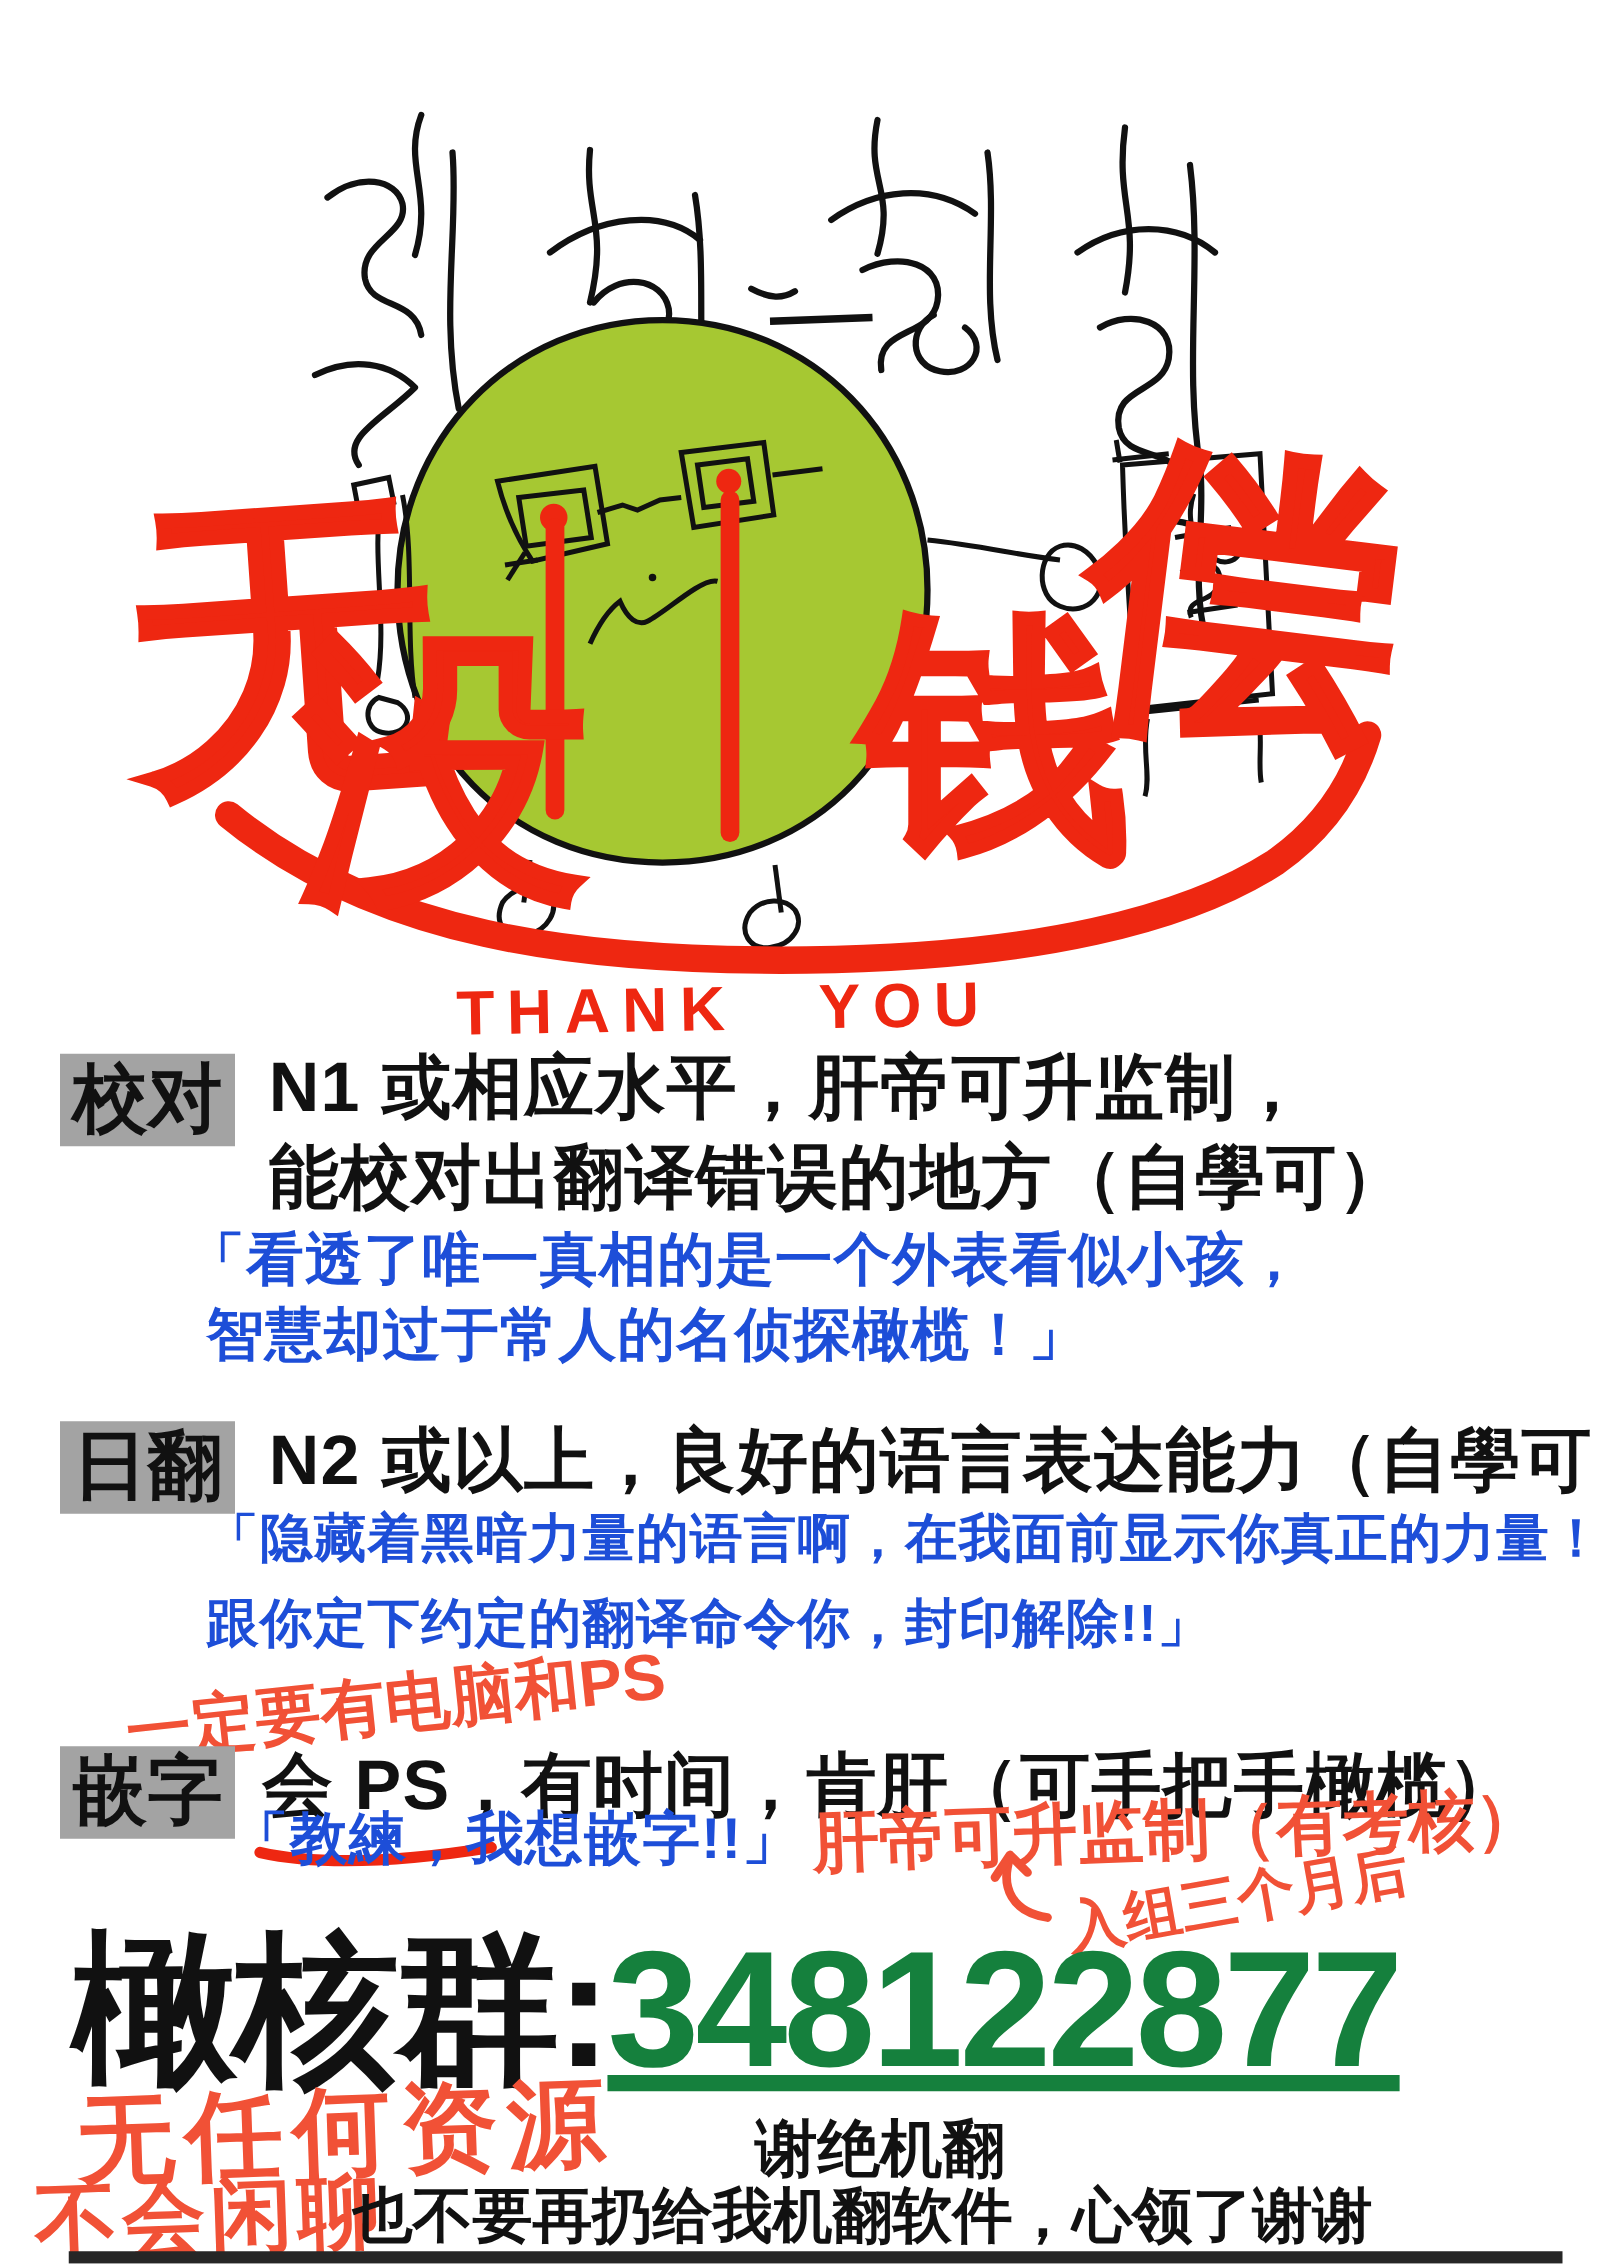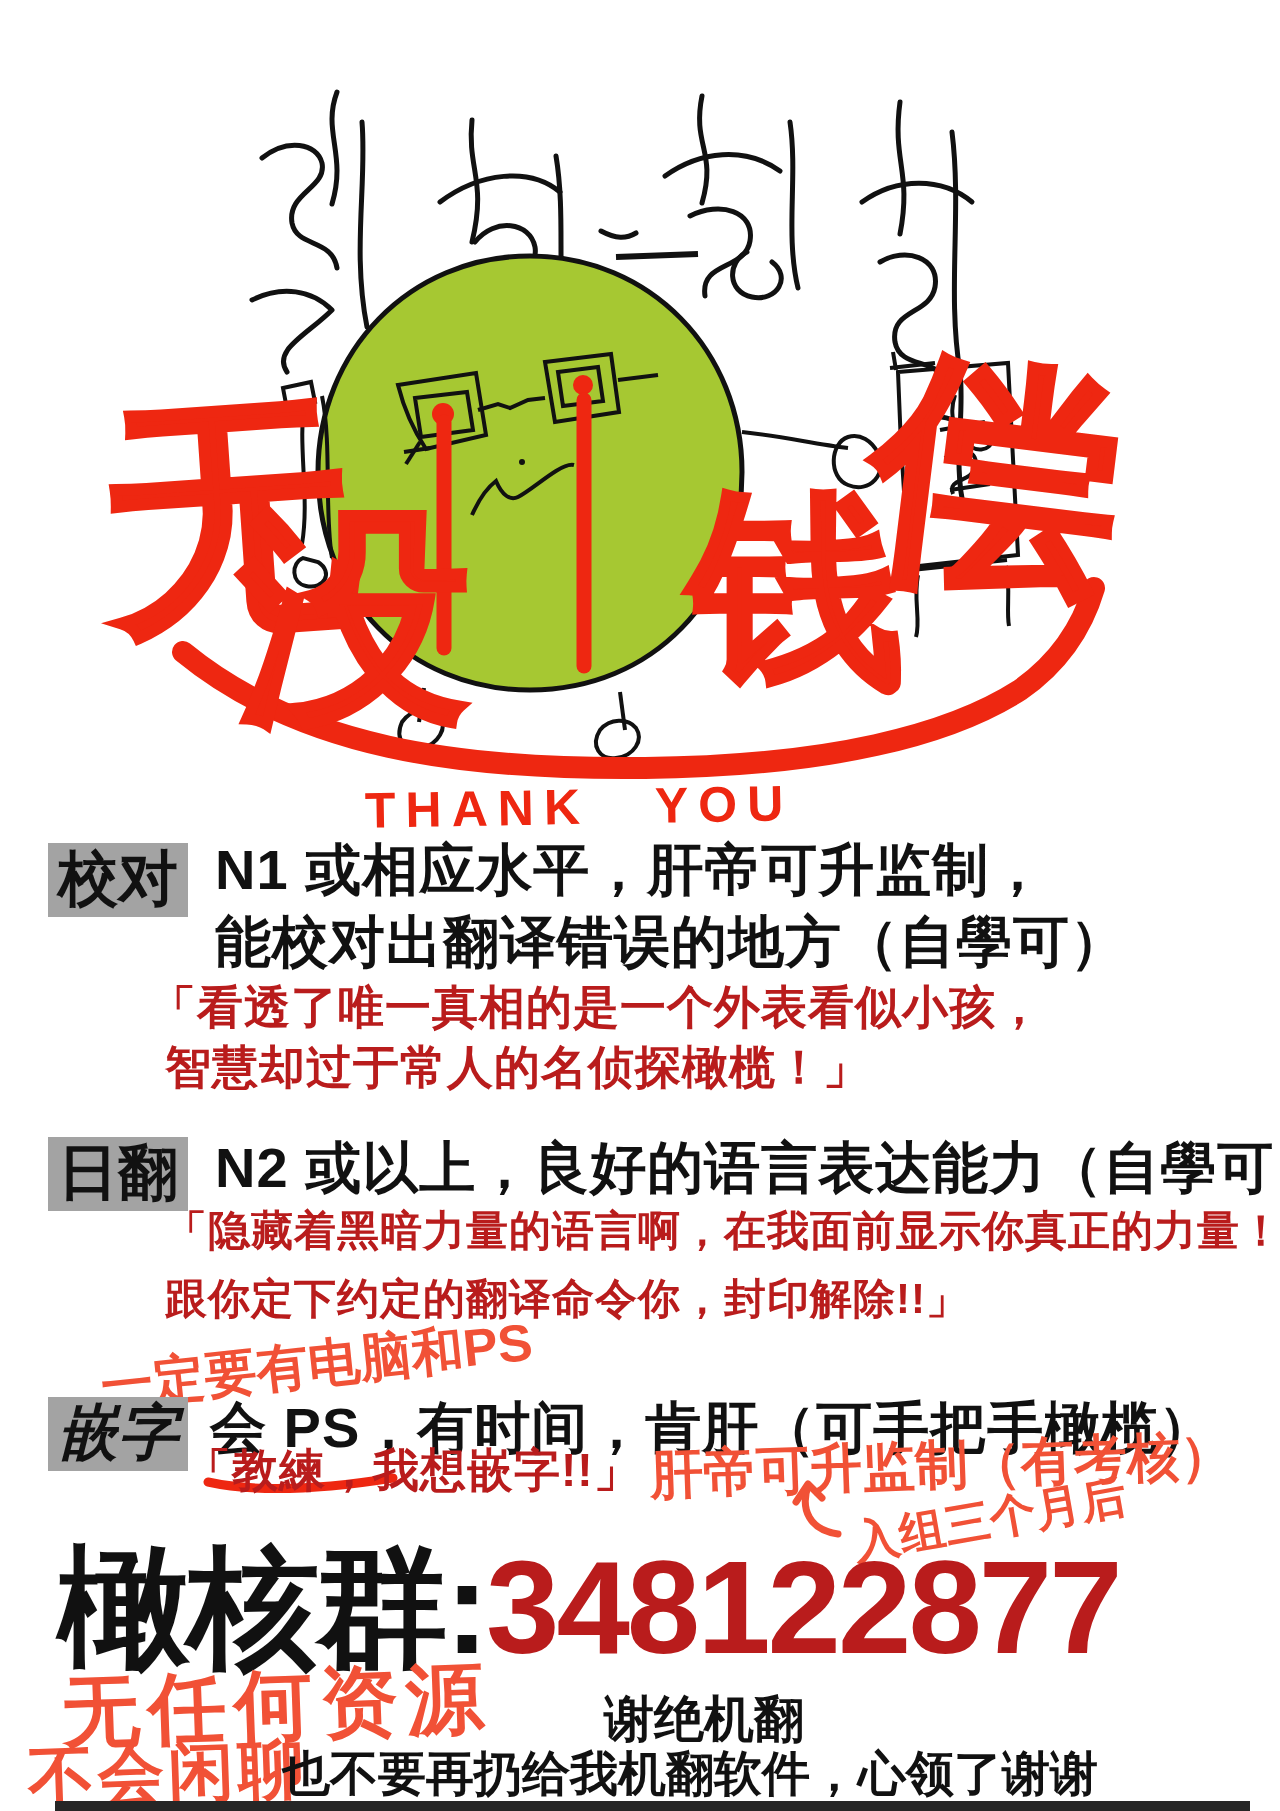--- a/index.html
+++ b/index.html
@@ -20,26 +20,26 @@
   .thankyou{
     z-index:2;color:#ee2711;font-weight:700;font-size:50px;
     letter-spacing:10px;word-spacing:42px;transform:rotate(-1deg);
   }
   
   .seclabel{
     z-index:3;background:#a3a3a3;color:#111;font-weight:900;font-size:60px;
     padding:6px 10px 8px 10px;
   }
   .mainline{z-index:3;color:#111;font-weight:900;font-size:56px;letter-spacing:1px;}
-  .quoteline{z-index:3;color:#b91c1c;font-weight:900;font-size:46px;letter-spacing:1px;}
+  .quoteline{z-index:3;color:#1d4ed8;font-weight:900;font-size:46px;letter-spacing:1px;}
   .quoteline.small{font-size:42px;}
   .rednote{z-index:3;color:#f15136;font-weight:700;}
   .groupline{z-index:3;font-weight:900;font-size:132px;letter-spacing:-3px;}
   .group-black{color:#111;}
-  .group-red{color:#b91c1c;}
+  .group-red{color:#15803d;text-decoration:underline;}
   .footnote-black{z-index:3;color:#111;font-weight:900;}
   #bottom-strip{position:absolute;left:55px;top:1801px;width:1195px;height:10px;background:#262626;z-index:3;}
 </style>
 </head>
 <body>
 
 <div id="canvas">
 
   <svg id="sketch" width="1280" height="1811" viewBox="0 0 1280 1811">
     <g fill="none" stroke="#111" stroke-width="5" stroke-linecap="round" stroke-linejoin="round">
@@ -149,21 +149,21 @@
   <div class="abs mainline" style="left:215px;top:914px;">能校对出翻译错误的地方（自學可）</div>
   <div class="abs quoteline" style="left:150px;top:984px;">「看透了唯一真相的是一个外表看似小孩，</div>
   <div class="abs seclabel" style="left:48px;top:1137px;">日翻</div>
 
   <div class="abs quoteline" style="left:165px;top:1044px;">智慧却过于常人的名侦探橄榄！」</div>
   <div class="abs mainline" style="left:215px;top:1140px;">N2 或以上，良好的语言表达能力（自學可）</div>
   <div class="abs quoteline small" style="left:165px;top:1210px;">「隐藏着黑暗力量的语言啊，在我面前显示你真正的力量！</div>
   <div class="abs quoteline small" style="left:165px;top:1278px;">跟你定下约定的翻译命令你，封印解除!!」</div>
 
   <div class="abs rednote" style="left:100px;top:1338px;font-size:52px;transform:rotate(-6deg);">一定要有电脑和PS</div>
-  <div class="abs seclabel" style="left:48px;top:1397px;font-style:italic;">嵌字</div>
+  <div class="abs seclabel" style="left:48px;top:1397px;">嵌字</div>
   <div class="abs mainline" style="left:210px;top:1400px;">会 PS，有时间，肯肝（可手把手橄榄）</div>
   <div class="abs quoteline" style="left:185px;top:1447px;">「教練，我想嵌字!!」</div>
   <div class="abs rednote" style="left:650px;top:1438px;font-size:53px;transform:rotate(-2deg);">肝帝可升监制（有考核）</div>
   <div class="abs rednote" style="left:852px;top:1496px;font-size:46px;transform:rotate(-10deg);">入组三个月后</div>
 
   <div class="abs groupline" style="left:58px;top:1542px;">
     <span class="group-black">橄核群:</span><span class="group-red">348122877</span>
   </div>
 
   <div class="abs rednote" style="left:62px;top:1666px;font-size:78px;letter-spacing:8px;transform:rotate(-2deg);">无任何资源</div>

